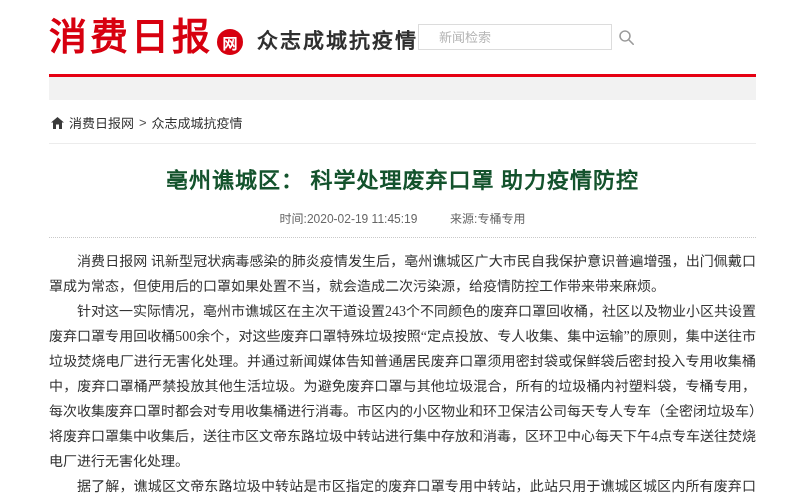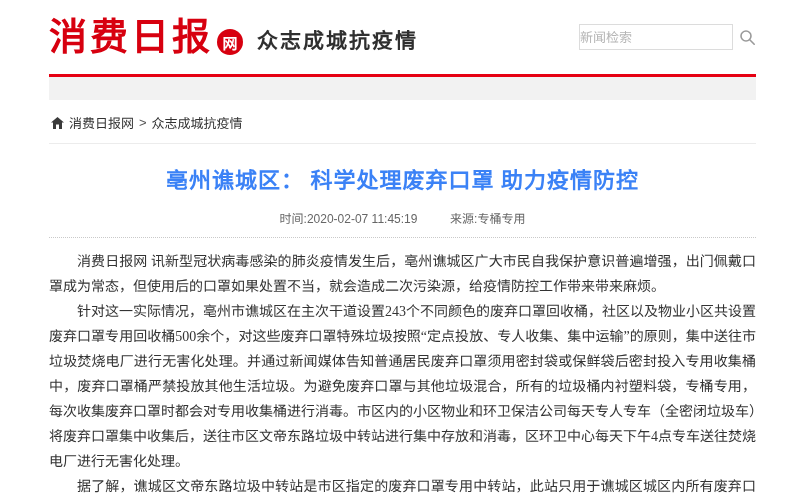--- a/index.html
+++ b/index.html
@@ -1,44 +1,44 @@
 <!DOCTYPE html>
 <html lang="zh-CN"><head>
 <meta charset="utf-8">
 <style>
   html,body { margin:0; padding:0; background:#ffffff; }
   body { font-family:"Liberation Serif","DejaVu Serif",serif; }
   .page { width:805px; height:500px; margin:0 auto; background:#fff; overflow:hidden; position:relative; }
   .container { width:707px; margin:0 auto; }
 
   
-  .site-header { height:74px; display:flex; align-items:center; justify-content:space-between; }
+  .site-header { height:74px; display:flex; align-items:center; }
   .logo-group { display:flex; align-items:flex-end; cursor:pointer; }
   .logo-text { color:#d7000f; font-size:38px; line-height:1; font-weight:bold; letter-spacing:3px; font-family:"DejaVu Serif","Liberation Serif",serif; }
   .logo-badge { width:26px; height:26px; margin:0 0 1px 4px; background:#d7000f; color:#fff; border-radius:50%; display:flex; align-items:center; justify-content:center; font-size:15px; font-weight:bold; flex:0 0 auto; }
   .tagline { font-size:21px; color:#2f2f2f; margin:0 0 2px 14px; letter-spacing:2px; font-weight:bold; }
 
   .search-group { display:flex; align-items:center; }
-  .search-input { width:152px; height:24px; border:1px solid #dcdcdc; padding:0 0; font-size:13px; color:#8b5cf6; outline:none; font-family:"Liberation Sans",sans-serif; }
+  .search-input { width:152px; height:24px; border:1px solid #dcdcdc; padding:0 20px; font-size:13px; color:#8b5cf6; outline:none; font-family:"Liberation Sans",sans-serif; }
   .search-input::placeholder { color:#b5b5b5; }
   .search-btn { background:none; border:none; padding:0; margin-left:6px; cursor:pointer; line-height:0; }
 
   
   .red-bar { height:3px; background:#e60012; }
   .nav-band { height:23px; background:#f2f2f2; }
 
   
   .breadcrumb { display:flex; align-items:center; padding:13px 2px 11px; font-size:13px; color:#333; border-bottom:1px solid #ececec; font-family:"Liberation Sans",sans-serif; }
   .breadcrumb .crumb { cursor:pointer; }
   .breadcrumb .sep { margin:0 5px; color:#555; }
   .home-icon { margin-right:5px; line-height:0; }
 
   
   .article { padding-top:6px; }
-  .article-title { text-align:center; font-size:22px; font-weight:bold; color:#3b82f6; margin:12px 0 0; letter-spacing:1px; }
+  .article-title { text-align:center; font-size:22px; font-weight:bold; color:#14532d; margin:12px 0 0; letter-spacing:1px; }
   .article-meta { text-align:center; font-size:12px; color:#666; margin-top:15px; padding-bottom:11px; border-bottom:1px dotted #c9c9c9; font-family:"Liberation Sans",sans-serif; }
   .article-meta .meta-item { margin:0 2px; }
   .article-meta .meta-gap { display:inline-block; width:22px; }
   .article-body { margin-top:11px; font-size:14px; line-height:25px; color:#333; text-align:justify; }
   .article-body p { margin:0; text-indent:2em; }
 </style>
 </head>
 <body>
 
 <div class="page">
@@ -78,21 +78,21 @@
       </span>
       <span class="crumb">消费日报网</span>
       <span class="sep">&gt;</span>
       <span class="crumb">众志成城抗疫情</span>
     </div>
   </div>
 
   <div class="container article">
     <h1 class="article-title">亳州谯城区： 科学处理废弃口罩 助力疫情防控</h1>
     <div class="article-meta">
-      <span class="meta-item">时间:2020-02-07 11:45:19</span>
+      <span class="meta-item">时间:2020-02-19 11:45:19</span>
       <span class="meta-gap"></span>
       <span class="meta-item">来源:专桶专用</span>
     </div>
     <div class="article-body">
       <p>消费日报网 讯新型冠状病毒感染的肺炎疫情发生后，亳州谯城区广大市民自我保护意识普遍增强，出门佩戴口罩成为常态，但使用后的口罩如果处置不当，就会造成二次污染源，给疫情防控工作带来带来麻烦。</p>
       <p>针对这一实际情况，亳州市谯城区在主次干道设置243个不同颜色的废弃口罩回收桶，社区以及物业小区共设置废弃口罩专用回收桶500余个，对这些废弃口罩特殊垃圾按照“定点投放、专人收集、集中运输”的原则，集中送往市垃圾焚烧电厂进行无害化处理。并通过新闻媒体告知普通居民废弃口罩须用密封袋或保鲜袋后密封投入专用收集桶中，废弃口罩桶严禁投放其他生活垃圾。为避免废弃口罩与其他垃圾混合，所有的垃圾桶内衬塑料袋，专桶专用，每次收集废弃口罩时都会对专用收集桶进行消毒。市区内的小区物业和环卫保洁公司每天专人专车（全密闭垃圾车）将废弃口罩集中收集后，送往市区文帝东路垃圾中转站进行集中存放和消毒，区环卫中心每天下午4点专车送往焚烧电厂进行无害化处理。</p>
       <p>据了解，谯城区文帝东路垃圾中转站是市区指定的废弃口罩专用中转站，此站只用于谯城区城区内所有废弃口罩的回收，垃圾站内每日早中晚和每次作业后，用消毒剂对垃圾转运站的墙面、地面、压缩装置、收集桶及周边环境进行有效喷洒消毒，并为工作人员配备了防护服、护目镜、口罩等必备防护工具。同时，谯城区环卫中心建议市民将废弃口罩喷洒75%酒精或84消毒水进行消毒后，扯烂或剪碎，装进塑料袋里，再投放至专用桶内；避免口罩成为二次污染源，为坚决打赢疫情防控阻击战提供有力保障。（通讯员 戴明 王晓东）</p>
     </div>
   </div>
 

